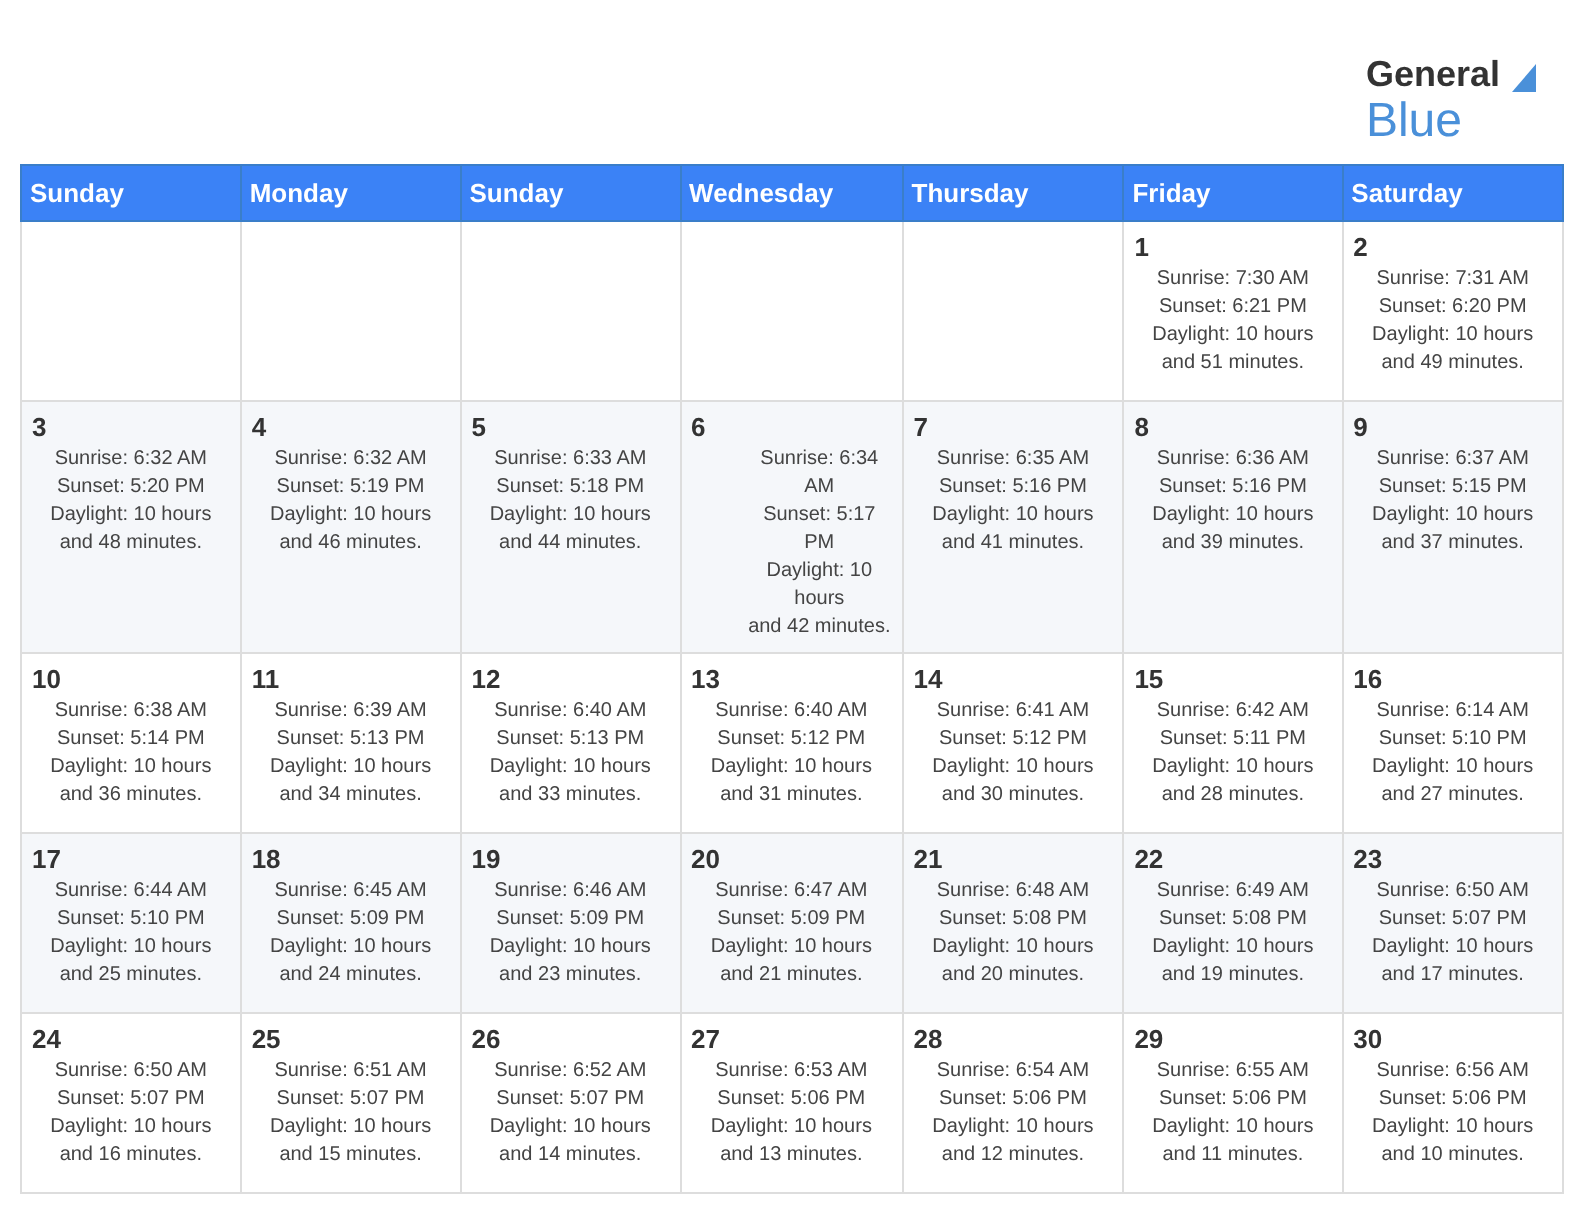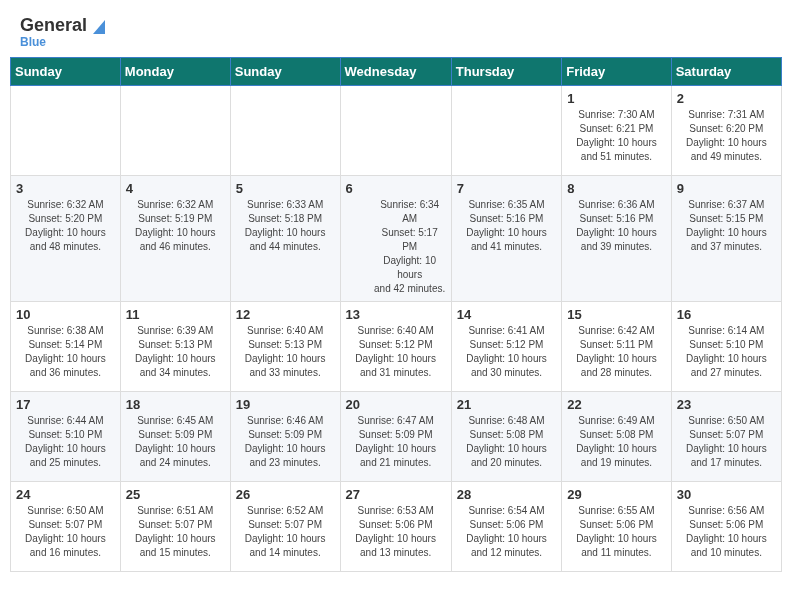--- a/index.html
+++ b/index.html
@@ -4,23 +4,24 @@
   <style>
     * { box-sizing: border-box; margin: 0; padding: 0; }
     body {
       font-family: Arial, sans-serif;
       background: #fff;
       width: 792px;
       min-height: 612px;
     }
     .header {
       display: flex;
-      justify-content: flex-start;
+      justify-content: flex-end;
       align-items: flex-start;
       padding: 16px 20px 8px 20px;
+      margin-top: 12px;
     }
     .logo {
       display: flex;
       flex-direction: column;
       align-items: flex-start;
     }
     .logo-text {
       font-size: 18px;
       font-weight: bold;
       color: #333;
@@ -38,21 +39,21 @@
     }
     .calendar {
       width: 100%;
       padding: 0 10px 10px 10px;
     }
     table {
       width: 100%;
       border-collapse: collapse;
     }
     thead th {
-      background: #0f766e;
+      background: #3b82f6;
       color: #fff;
       font-size: 13px;
       font-weight: bold;
       padding: 6px 4px;
       text-align: left;
       border: 1px solid #3a7ec9;
     }
     tbody td {
       vertical-align: top;
       font-size: 11px;
@@ -85,21 +86,21 @@
 <body>
 
 <div class="header">
   <div class="logo">
     <div style="display:flex;align-items:center;">
       <span class="logo-text">General</span>
       <svg width="20" height="20" viewBox="0 0 20 20" style="margin-left:2px;">
         <polygon points="4,18 16,18 16,4" fill="#4a90d9"></polygon>
       </svg>
     </div>
-    <span class="logo-text" style="color:#4a90d9;font-weight:bold;font-size:12px;">Blue</span>
+    <span class="logo-text" style="color:#4a90d9;font-weight:normal;font-size:24px;">Blue</span>
   </div>
   <div class="title-block">
     <div class="month-title"></div>
     <div class="location"></div>
   </div>
 </div>
 
 <div class="calendar">
   <table>
     <thead>

